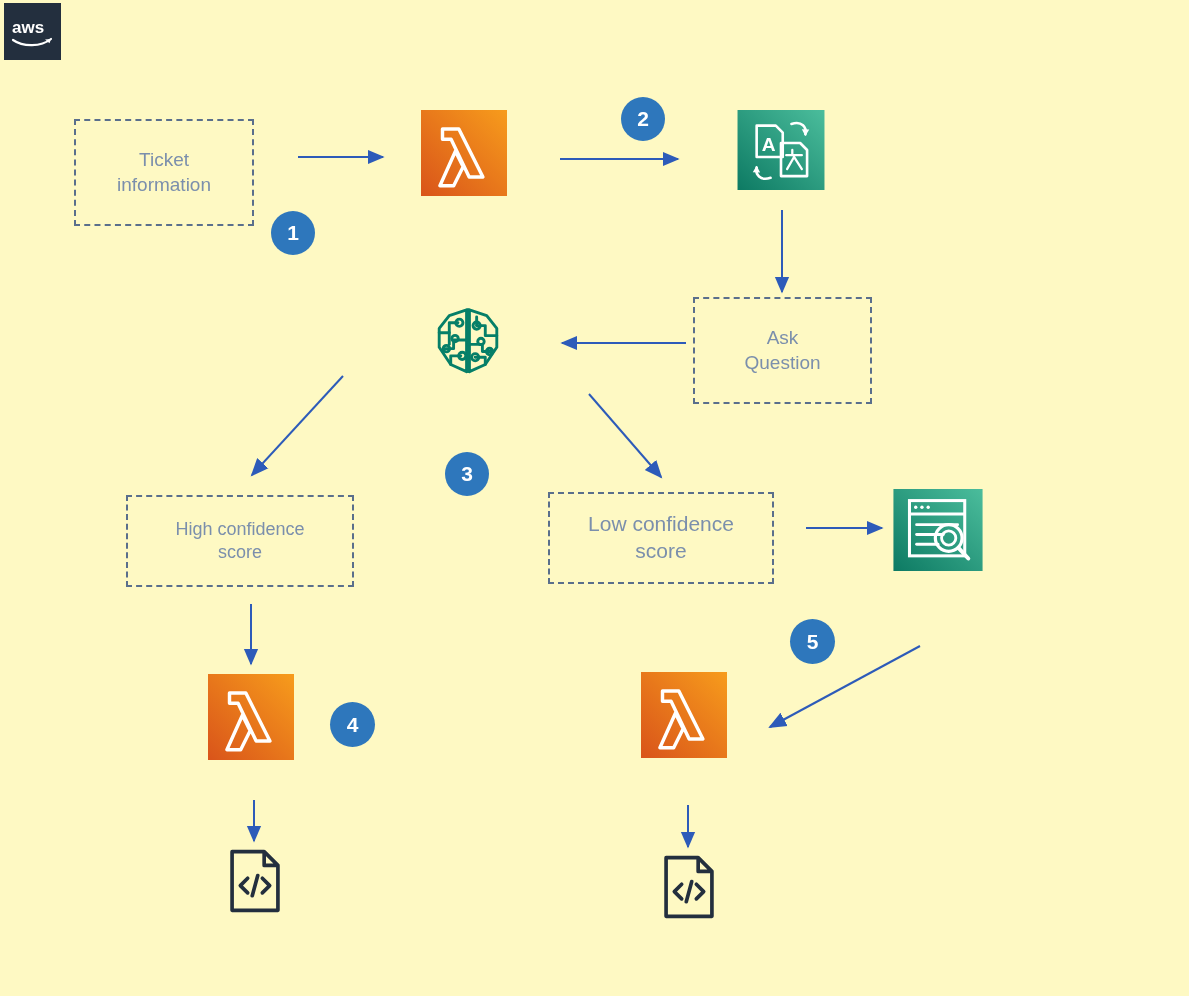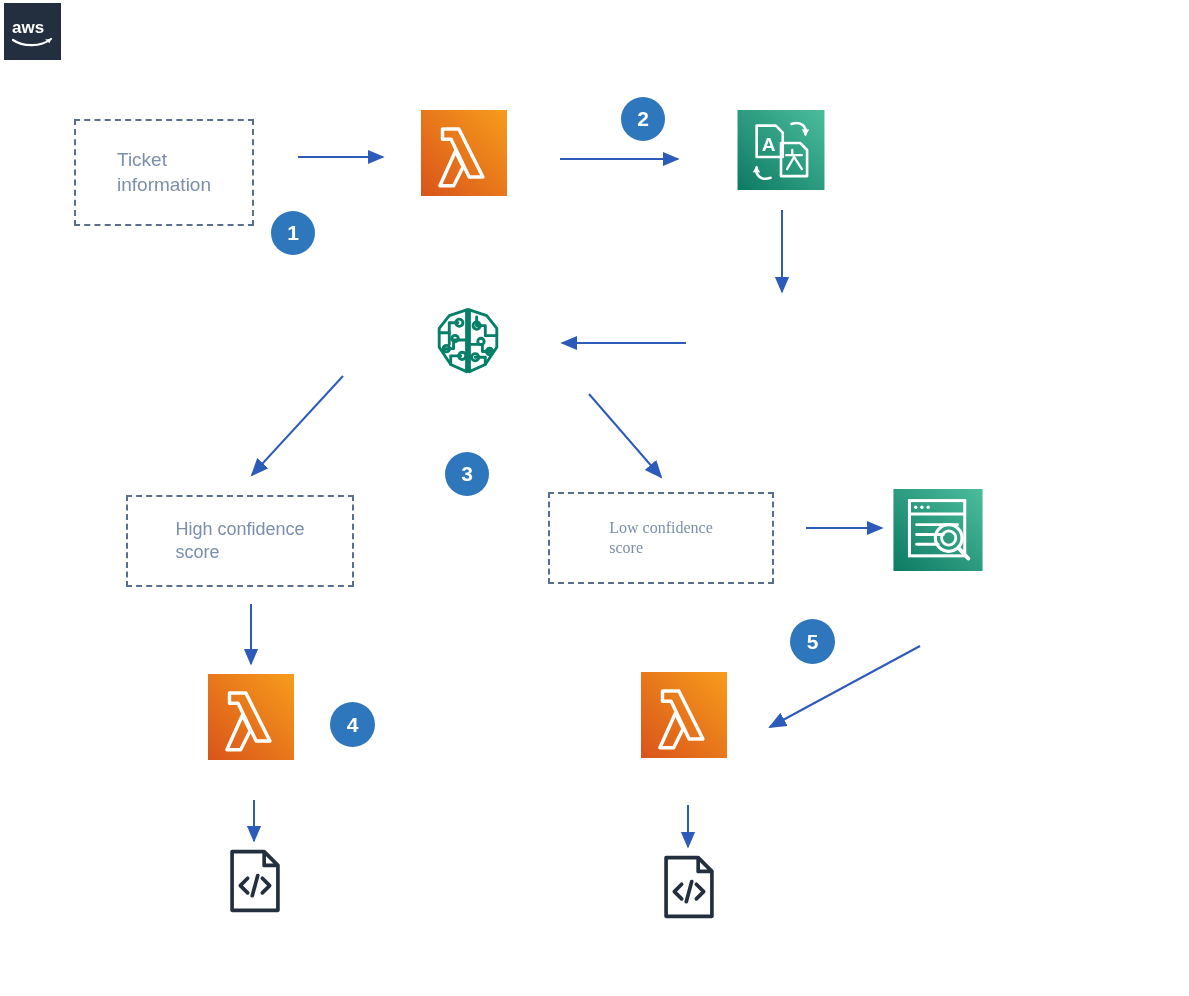--- a/index.html
+++ b/index.html
@@ -8,21 +8,21 @@
     padding: 0;
     background: #000000;
   }
   body {
     font-family: "Liberation Sans", sans-serif;
   }
   #canvas {
     position: relative;
     width: 1189px;
     height: 996px;
-    background: #ffffff;
+    background: #fef9c3;
     overflow: hidden;
   }
   .abs { position: absolute; }
 
   
   #aws-logo {
     left: 4px; top: 3px;
     width: 57px; height: 57px;
     background: #232f3e;
     display: flex;
@@ -30,30 +30,30 @@
     justify-content: center;
   }
 
   
   .dashed-box {
     border: 2px dashed #5a6f8c;
     box-sizing: border-box;
     display: flex;
     align-items: center;
     justify-content: center;
-    text-align: left;
+    text-align: center;
     color: #7b8fac;
     line-height: 1.28;
   }
   .dashed-box span { display: block; }
 
   #box-ticket   { left: 74px;  top: 119px; width: 180px; height: 107px; font-size: 19px; }
   #box-ask      { left: 693px; top: 297px; width: 179px; height: 107px; font-size: 19px; }
   #box-high     { left: 126px; top: 495px; width: 228px; height: 92px;  font-size: 18px; }
-  #box-low      { left: 548px; top: 492px; width: 226px; height: 92px;  font-size: 16px; font-family: Liberation Serif, serif; }
+  #box-low      { left: 548px; top: 492px; width: 226px; height: 92px;  font-size: 21px; }
 
   
   .svc-icon { display: block; }
 
   #icon-lambda-1  { left: 420px; top: 110px; width: 88px;  height: 86px; }
   #icon-translate { left: 737px; top: 110px; width: 88px;  height: 80px; }
   #icon-comprehend{ left: 432px; top: 303px; width: 72px;  height: 74px; }
   #icon-kendra    { left: 893px; top: 489px; width: 90px;  height: 82px; }
   #icon-lambda-2  { left: 208px; top: 674px; width: 86px;  height: 86px; }
   #icon-lambda-3  { left: 641px; top: 672px; width: 86px;  height: 86px; }
@@ -130,20 +130,26 @@
     <line x1="688" y1="805" x2="688" y2="847" stroke="#2d5bb9" stroke-width="2" marker-end="url(#ah)"></line>
   </svg>
 
   <div class="abs dashed-box" id="box-ticket">
     <div>
       <span>Ticket</span>
       <span>information</span>
     </div>
   </div>
 
+  <div class="abs dashed-box" id="box-ask">
+    <div>
+      <span>Ask</span>
+      <span>Question</span>
+    </div>
+  </div>
 
   <div class="abs dashed-box" id="box-high">
     <div>
       <span>High confidence</span>
       <span>score</span>
     </div>
   </div>
 
   <div class="abs dashed-box" id="box-low">
     <div>

